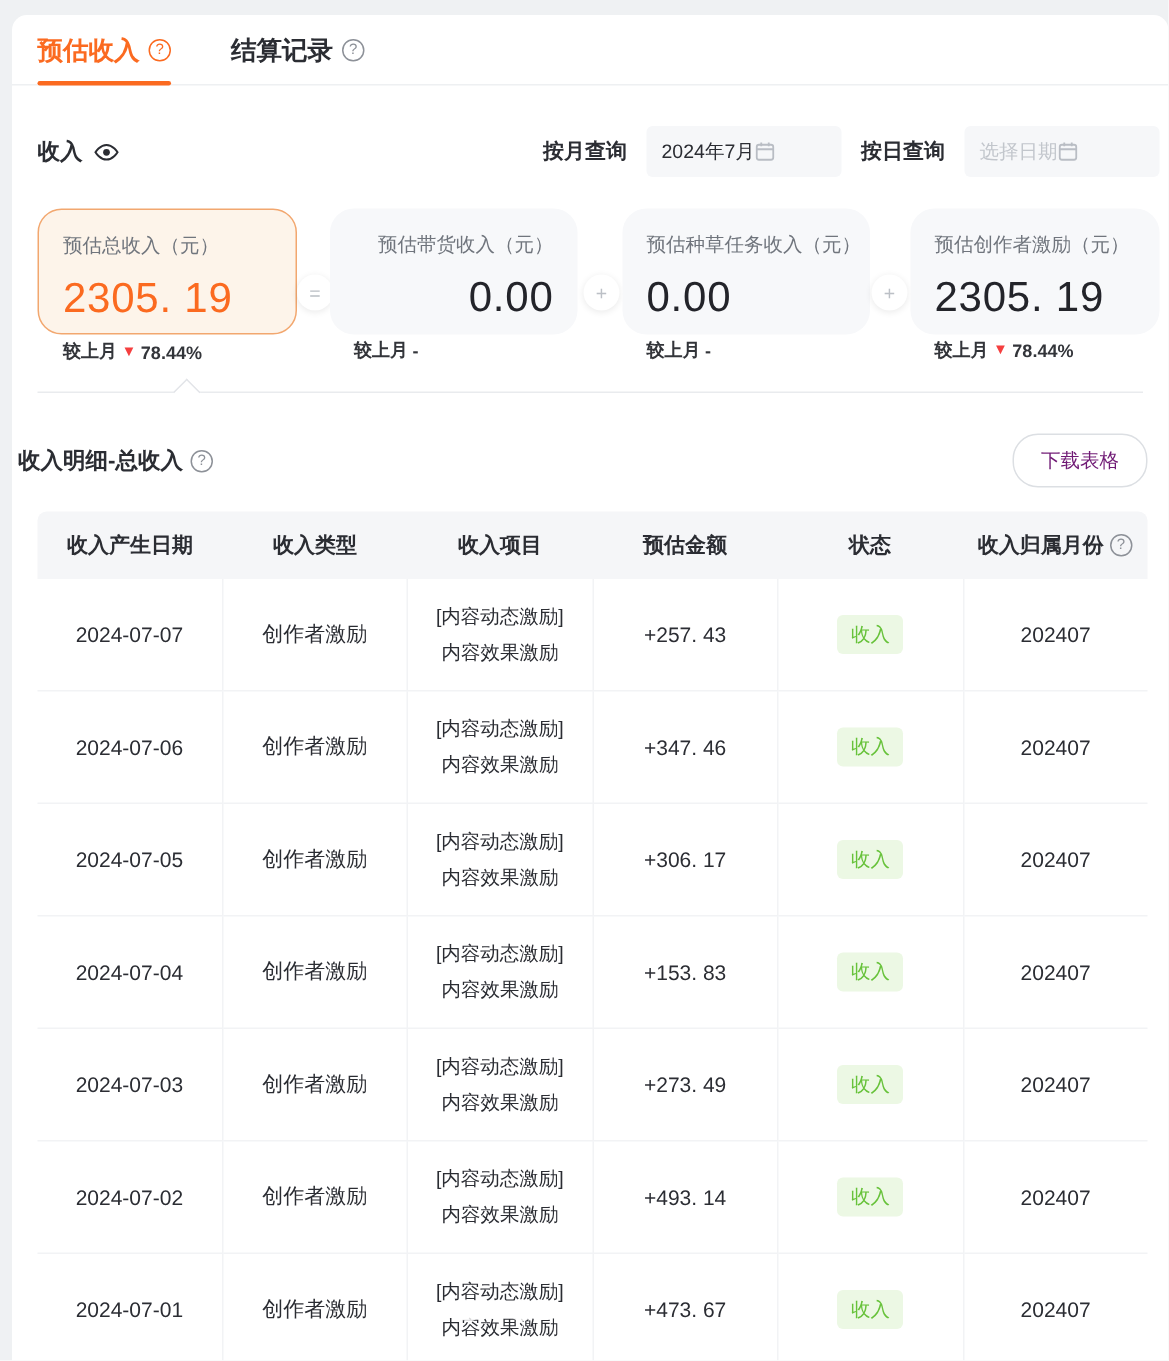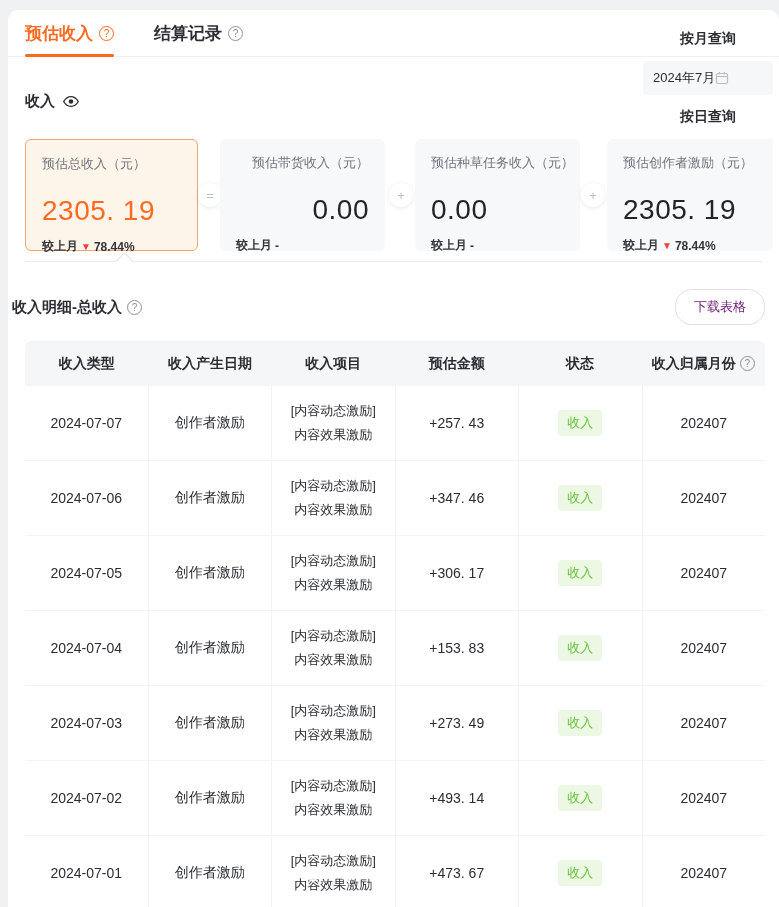--- a/index.html
+++ b/index.html
@@ -26,34 +26,34 @@
        color:#2b2d33;height:100%;position:relative;cursor:pointer;}
   .tab.active{color:var(--accent);}
   .tab.active::after{content:"";position:absolute;left:0;right:0;bottom:-1px;height:3px;background:var(--accent);border-radius:2px;}
   .help{width:15px;height:15px;border:1px solid currentColor;border-radius:50%;display:inline-flex;
         align-items:center;justify-content:center;font-size:10px;font-weight:400;flex:0 0 auto;}
   .help::before{content:"?";}
   .help.gray{color:#8d9198;}
   
   .toolbar{margin-top:26px;padding:0 6px 0 17px;display:flex;align-items:center;justify-content:space-between;height:36px;}
   .income-title{display:flex;align-items:center;gap:7px;font-size:15px;font-weight:700;color:#2b2d33;}
-  .filters{display:flex;align-items:center;gap:13px;flex-direction:column;}
+  .filters{display:flex;align-items:center;gap:13px;}
   .filter-label{font-size:14px;font-weight:700;color:#2b2d33;}
   .picker{width:130px;height:34px;background:#f6f7f9;border-radius:4px;display:flex;align-items:center;
           padding:0 10px;font-size:13px;color:#2b2d33;cursor:pointer;}
   .picker .ph{color:#c2c6cc;}
   
   .cards{position:relative;height:112px;margin-top:20px;}
-  .card{position:absolute;top:0;height:112px;border-radius:6px;background:#f7f8fa;padding:15px 16px;}
+  .card{position:absolute;top:0;height:84px;border-radius:16px;background:#f7f8fa;padding:15px 16px;}
   .card.c1{left:17px;width:173px;background:var(--card-selected-bg);border:1px solid var(--card-selected-border);}
   .card.c2{left:212px;width:165px;text-align:right;}
   .card.c3{left:407px;width:165px;}
   .card.c4{left:599px;width:166px;}
   .card-label{font-size:13px;color:#70757d;white-space:nowrap;}
-  .card-value{font-size:28px;color:#23242a;margin-top:22px;letter-spacing:.5px;white-space:nowrap;}
+  .card-value{font-size:28px;color:#23242a;margin-top:10px;letter-spacing:.5px;white-space:nowrap;}
   .card.c1 .card-value{color:var(--accent);}
   .card-compare{font-size:12px;color:#33353a;font-weight:700;margin-top:11px;display:flex;align-items:center;gap:3px;}
   .tri{color:var(--down-red);font-size:10px;line-height:1;}
   .op{position:absolute;top:44px;width:24px;height:24px;border-radius:50%;background:#fff;
       box-shadow:0 1px 5px rgba(0,0,0,.09);color:#bcc0c6;font-size:13px;
       display:flex;align-items:center;justify-content:center;}
   .op1{left:190px;}.op2{left:381px;}.op3{left:573px;}
   
   .divider{position:relative;height:20px;margin:0 17px;}
   .divider::before{content:"";position:absolute;left:0;right:0;top:10px;height:1px;background:#e9ebee;}
@@ -188,24 +188,24 @@
     <div class="detail-title">
       <span>收入明细-总收入</span>
       <span class="help gray"></span>
     </div>
     <button class="download-btn">下载表格</button>
   </div>
 
   <div class="table">
     <div class="thead">
       <div class="th">
+          <span>收入产生日期</span>
+        </div>
+      <div class="th">
           <span>收入类型</span>
-        </div>
-      <div class="th">
-          <span>收入产生日期</span>
         </div>
       <div class="th">
           <span>收入项目</span>
         </div>
       <div class="th">
           <span>预估金额</span>
         </div>
       <div class="th">
           <span>状态</span>
         </div>

